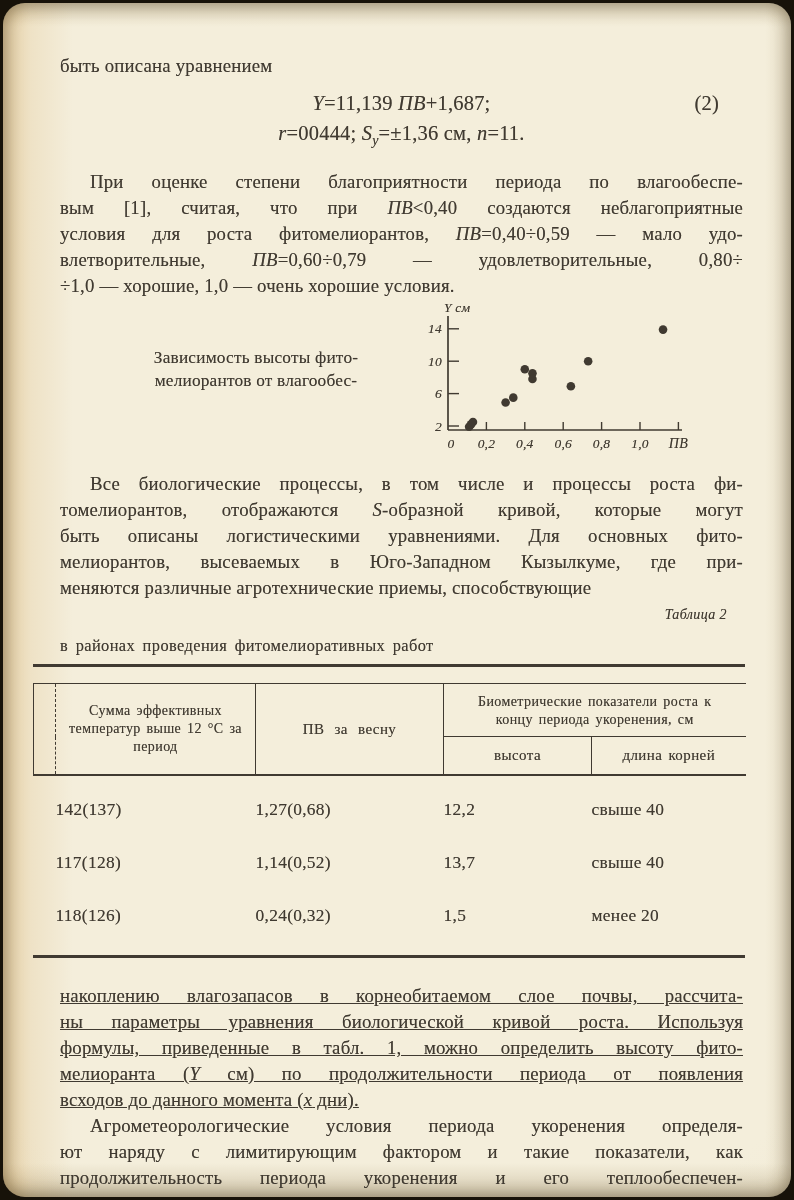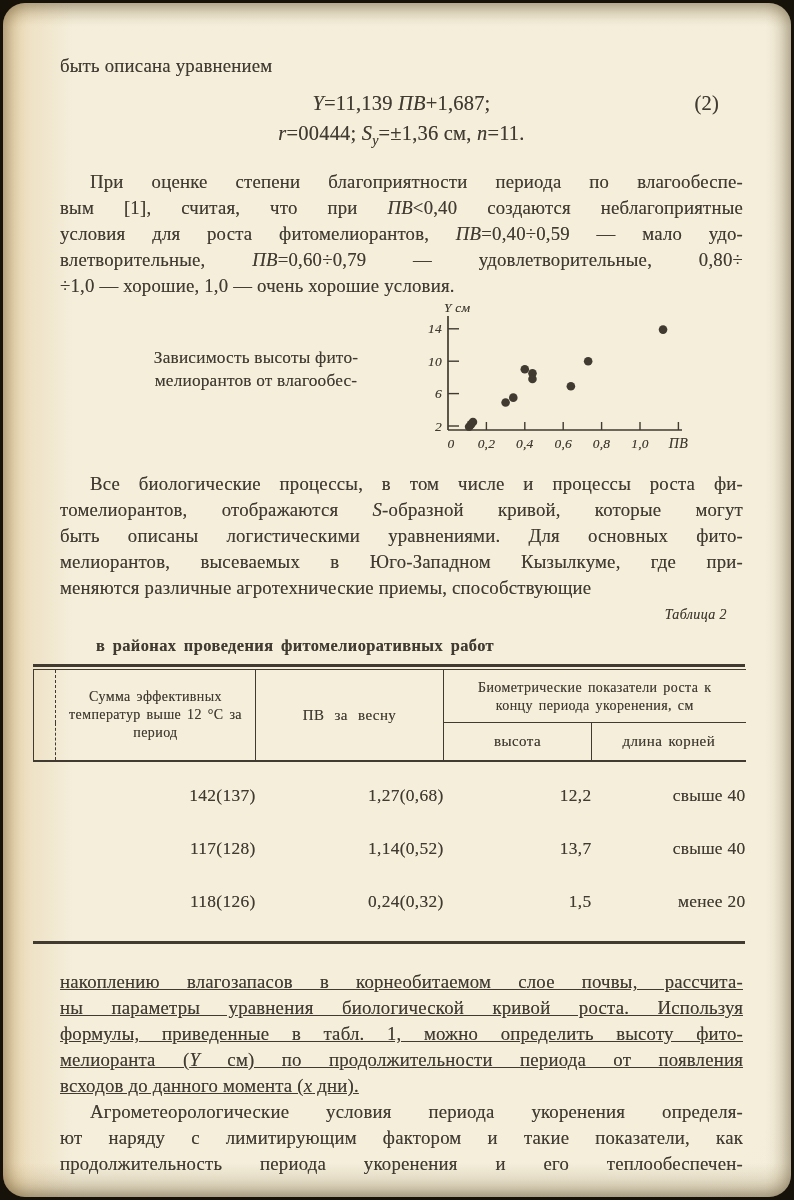--- a/index.html
+++ b/index.html
@@ -49,44 +49,44 @@
 
   
   .figure{display:flex;align-items:flex-start;margin:3px 0 0 56px;}
   .fig-caption{width:280px;margin-top:44px;font-size:17.3px;line-height:23px;}
   .fig-caption .tline{text-align:center;text-align-last:center;}
   .chart-box{margin-left:26px;}
 
   
   .tbl-label{margin-top:1px;text-align:right;font-style:italic;font-size:14px;
              padding-right:16px;letter-spacing:0.4px;}
-  .tbl-caption{margin-top:5px;font-weight:bold;font-size:16.4px;letter-spacing:0.4px;
-               word-spacing:3px;margin-left:36px;}
+  .tbl-caption{margin-top:5px;font-weight:normal;font-size:16.4px;letter-spacing:0.4px;
+               word-spacing:3px;}
   .tbl-wrap{
     margin:5px 0 0 -27px;width:712px;
     border-top:3px solid var(--ink);
     border-bottom:3px solid var(--ink);
-    padding-top:2px;padding-bottom:6px;
+    padding-top:16px;padding-bottom:6px;
   }
   table{border-collapse:collapse;width:712px;table-layout:fixed;
         border-top:1px solid var(--ink);}
   thead th{
     font-weight:normal;font-size:14px;line-height:18px;letter-spacing:0.4px;
     word-spacing:2px;vertical-align:middle;text-align:center;padding:6px 8px;
   }
   th.c-narrow{border-left:1.4px solid var(--ink);border-right:1px dashed var(--ink);}
   th.c-h1{border-right:1px solid var(--ink);}
   th.c-h2{border-right:1px solid var(--ink);font-size:15px;word-spacing:6px;}
   th.c-group{border-bottom:1px solid var(--ink);padding:9px 28px 7px;}
   th.c-sub1{border-right:1px solid var(--ink);}
   tr.sub-row th{font-size:15px;padding:9px 8px 10px;}
   th.rspan{border-bottom:2.5px solid var(--ink);}
   tr.sub-row th{border-bottom:2.5px solid var(--ink);}
   tbody td{
-    text-align:right;font-size:17.4px;padding:15px 0 12px;letter-spacing:0.3px;
+    text-align:left;font-size:17.4px;padding:15px 0 12px;letter-spacing:0.3px;
   }
   tbody tr:first-child td{padding-top:20px;}
   tbody tr:last-child td{padding-bottom:21px;}
 
   svg text{font-family:"Liberation Serif","DejaVu Serif",serif;
            fill:var(--ink);font-style:italic;}
 </style>
 </head>
 <body>
 

